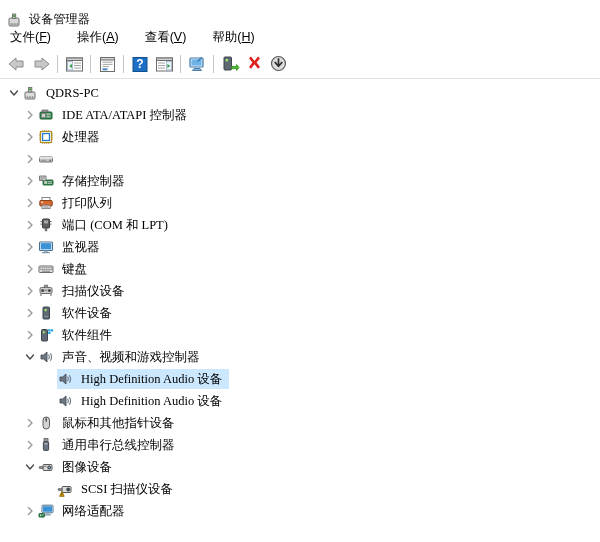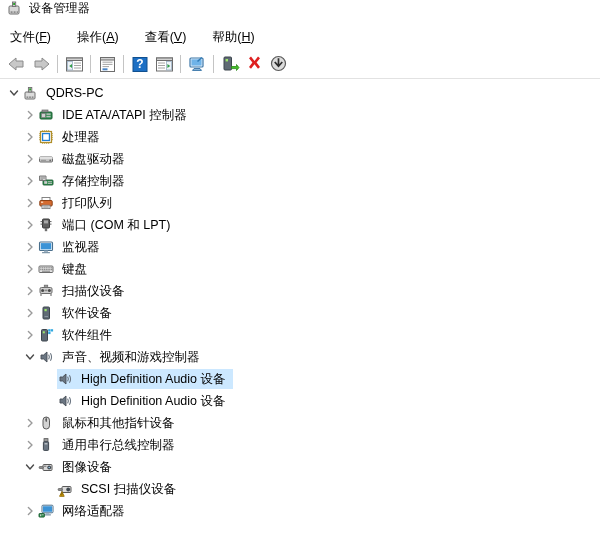--- a/index.html
+++ b/index.html
@@ -14,21 +14,21 @@
     font-family: "Liberation Sans", "DejaVu Sans", sans-serif;
     font-size: 12px;
     color: #000000;
     -webkit-font-smoothing: antialiased;
   }
 
   
   .titlebar {
     height: 28px;
     display: flex;
-    align-items: flex-start;
+    align-items: flex-end;
     padding-left: 6px;
     background: #ffffff;
     box-sizing: border-box;
   }
   .titlebar .tb-icon {
     width: 16px;
     height: 16px;
     margin-right: 7px;
     flex: 0 0 auto;
     display: block;
@@ -89,20 +89,21 @@
     width: 100%;
   }
 
   
   .treepane {
     background: #ffffff;
     padding-top: 3px;
     height: 463px;
     box-sizing: border-box;
     overflow: hidden;
+    font-family: Liberation Serif, serif;
   }
   .row {
     height: 22px;
     display: flex;
     align-items: center;
     white-space: nowrap;
     cursor: default;
   }
   .row .twisty {
     width: 16px;
@@ -361,21 +362,20 @@
         </svg>
     </span>
     <span class="ico">
       <svg width="16" height="16" viewBox="0 0 16 16">
         <rect x="1.5" y="6" width="13" height="5" rx="1" fill="#c7c7c7" stroke="#6d6d6d" stroke-width="1"></rect>
         <rect x="1.5" y="6" width="13" height="2" fill="#e0e0e0"></rect>
         <circle cx="12.2" cy="9.4" r=".9" fill="#6d6d6d"></circle>
         <rect x="3" y="8.8" width="5" height="1.2" fill="#9a9a9a"></rect>
       </svg>
     </span>
-    <span class="lbl">磁盘驱动器</span>
   </div>
 
   <div class="row indent-1">
     <span class="twisty">
       <svg width="10" height="10" viewBox="0 0 10 10">
           <path d="M3.4 1.6 L7 5 L3.4 8.4" fill="none" stroke="#9a9a9a" stroke-width="1.4" stroke-linecap="round" stroke-linejoin="round"></path>
         </svg>
     </span>
     <span class="ico">
       <svg width="16" height="16" viewBox="0 0 16 16">

